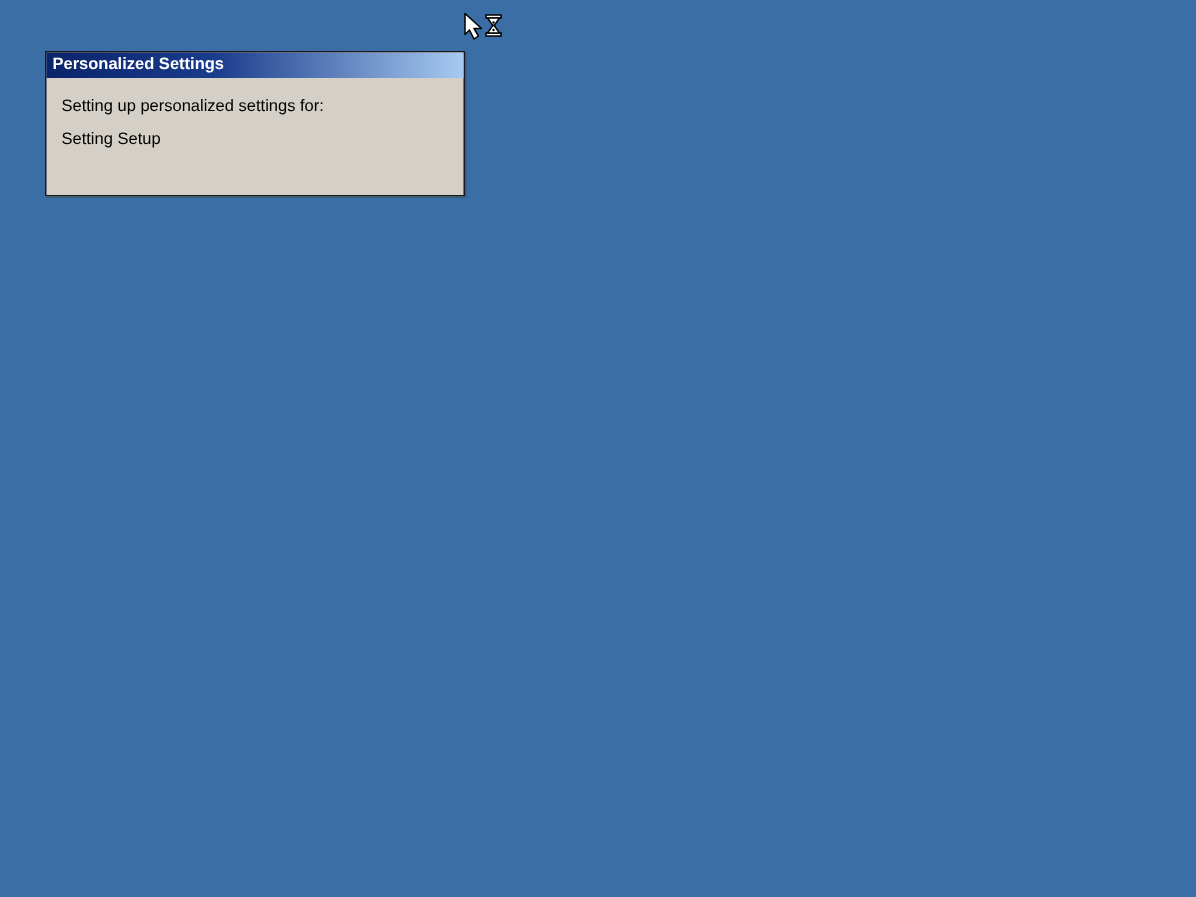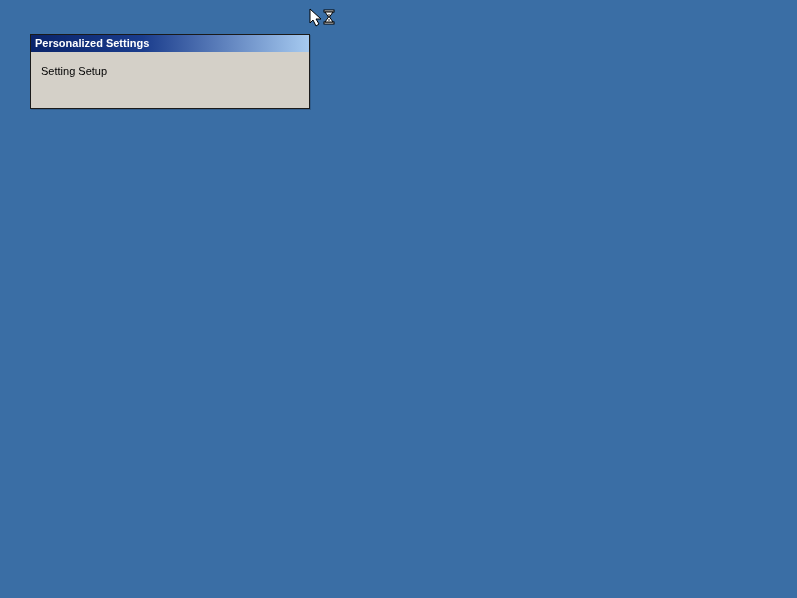--- a/index.html
+++ b/index.html
@@ -63,20 +63,21 @@
 </head>
 <body>
 
 <div class="desktop">
 
   <div class="dialog">
     <div class="dialog-titlebar">
       <span>Personalized Settings</span>
     </div>
     <div class="dialog-body">
+      <div class="msg-line1">Setting up personalized settings for:</div>
       <div class="msg-line2">Setting Setup</div>
     </div>
   </div>
 
   <div class="cursor">
     <svg width="28" height="20" viewBox="0 0 28 20">
 
       <g>
         <polygon points="1,1 1,15 4,12 7,18 10,16 7,11 12,11" fill="#ffffff" stroke="#000000" stroke-width="1" stroke-linejoin="round"></polygon>
       </g>

